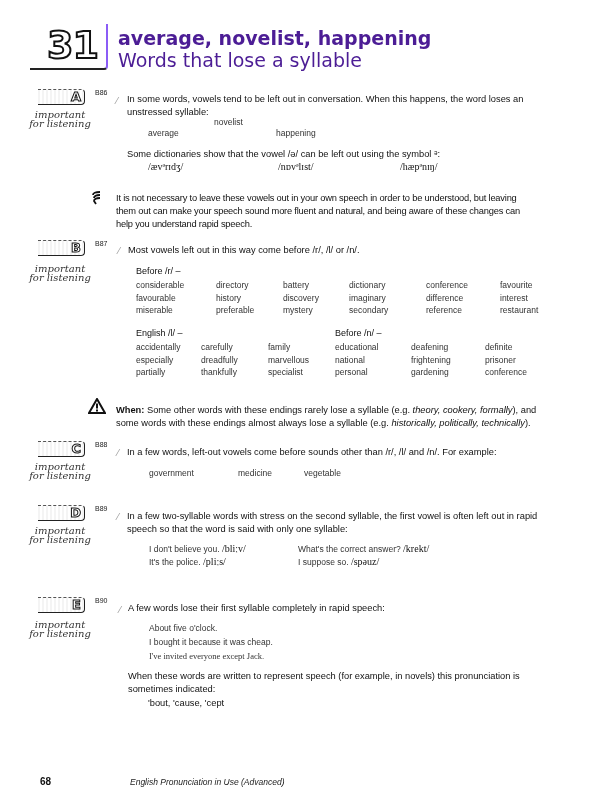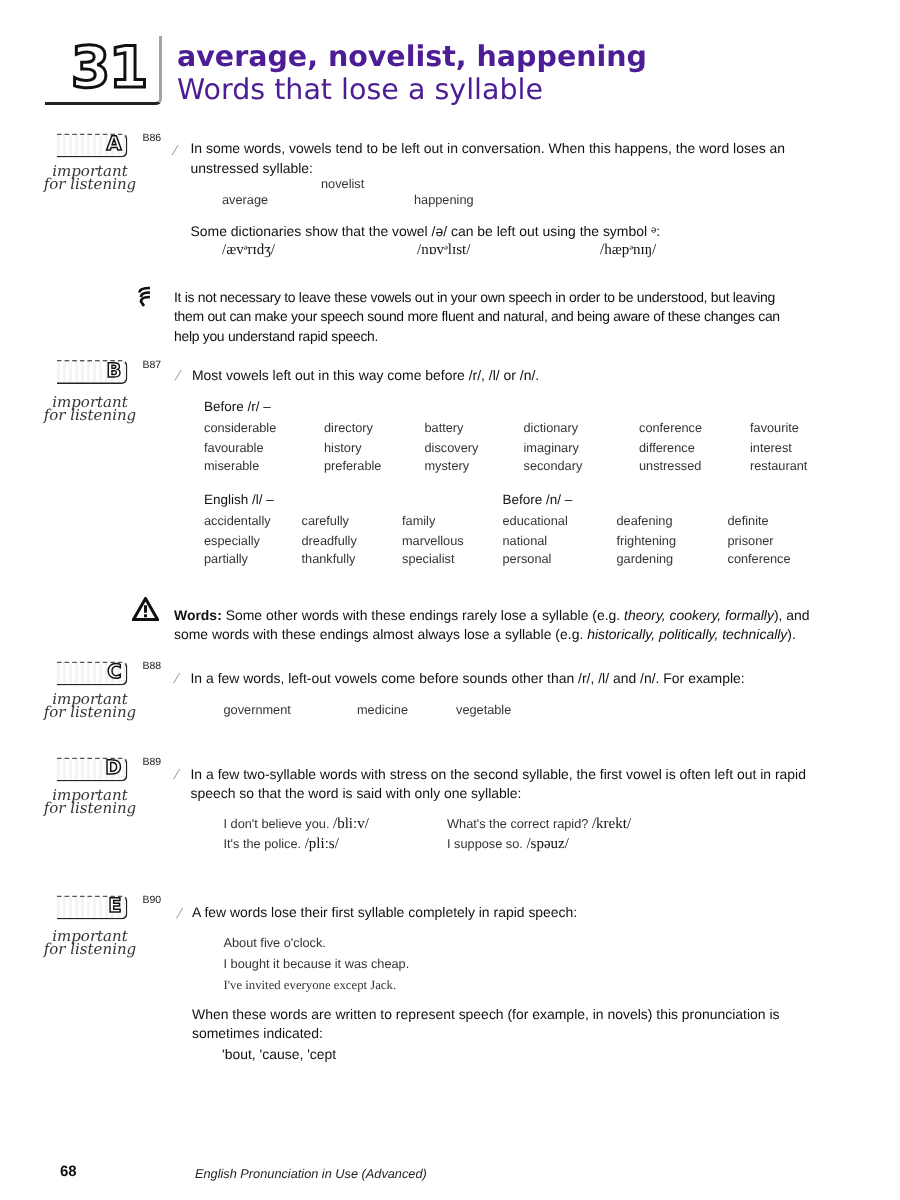--- a/index.html
+++ b/index.html
@@ -3,21 +3,21 @@
 <meta charset="utf-8">
 <style>
   html, body { margin: 0; padding: 0; }
   body {
     width: 600px; height: 800px; background: #ffffff; position: relative; overflow: hidden;
     font-family: "DejaVu Sans", sans-serif; color: #111;
   }
   .abs { position: absolute; }
   .unit-box {
     left: 30px; top: 24px; width: 76px; height: 44px;
-    border-right: 2px solid #a3a3a3; border-bottom: 2px solid #222;
+    border-right: 2px solid #8b5cf6; border-bottom: 2px solid #222;
     border-bottom-right-radius: 4px;
   }
   .unit-num {
     right: 8px; top: 1px; font-family: "DejaVu Sans", sans-serif; font-weight: bold;
     font-size: 38px; line-height: 40px; color: #fff;
     -webkit-text-stroke: 2px #111; letter-spacing: -1px;
   }
   .title1, .title2 {
     left: 118px; font-family: "DejaVu Sans", sans-serif; font-size: 19px; line-height: 22px; color: #4c1d95;
   }
@@ -128,21 +128,21 @@
     <td>discovery</td>
     <td>imaginary</td>
     <td>difference</td>
     <td>interest</td>
   </tr>
   <tr>
     <td>miserable</td>
     <td>preferable</td>
     <td>mystery</td>
     <td>secondary</td>
-    <td>unstressed</td>
+    <td>reference</td>
     <td>restaurant</td>
   </tr>
 </tbody>
   </table>
 
 <div class="abs heading-small" style="left:136px; top:328px;">English /l/ –</div>
 <table class="abs words" style="left:136px; top:341px;">
   <colgroup>
       <col style="width:65px">
       <col style="width:67px">
@@ -194,21 +194,21 @@
   </table>
 
 <div class="abs" style="left:88px; top:398px; width:18px; height:16px;">
   <svg width="18" height="16" viewBox="0 0 18 16">
     <path d="M9 1 L17 15 L1 15 Z" fill="none" stroke="#111" stroke-width="2"></path>
     <rect x="8" y="5.5" width="2" height="5" fill="#111"></rect>
     <rect x="8" y="11.5" width="2" height="2" fill="#111"></rect>
   </svg>
 </div>
 <div class="abs para" style="left:116px; top:404px; width:470px;">
-  <div><b>Words:</b><span> Some other words with these endings rarely lose a syllable (e.g. </span><span class="ital">theory, cookery, formally</span><span>), and</span></div>
+  <div><b>When:</b><span> Some other words with these endings rarely lose a syllable (e.g. </span><span class="ital">theory, cookery, formally</span><span>), and</span></div>
   <div><span>some words with these endings almost always lose a syllable (e.g. </span><span class="ital">historically, politically, technically</span><span>).</span></div>
 </div>
 
 <div class="abs sec-tab" style="top:441px;">
   <span class="abs sec-letter">C</span>
 </div>
 <div class="abs sec-code" style="top:441px;">B88</div>
 <div class="abs hand-note" style="top:462px;">
   <div>important</div>
   <div>for listening</div>
@@ -232,21 +232,21 @@
   <div>In a few two-syllable words with stress on the second syllable, the first vowel is often left out in rapid</div>
   <div>speech so that the word is said with only one syllable:</div>
 </div>
 <div class="abs word" style="left:149px; top:543px;">
   <span>I don't believe you.</span> <span class="phon">/bliːv/</span>
 </div>
 <div class="abs word" style="left:149px; top:556px;">
   <span>It's the police.</span> <span class="phon">/pliːs/</span>
 </div>
 <div class="abs word" style="left:298px; top:543px;">
-  <span>What's the correct rapid?</span> <span class="phon">/krekt/</span>
+  <span>What's the correct answer?</span> <span class="phon">/krekt/</span>
 </div>
 <div class="abs word" style="left:298px; top:556px;">
   <span>I suppose so.</span> <span class="phon">/spəuz/</span>
 </div>
 
 <div class="abs sec-tab" style="top:597px;">
   <span class="abs sec-letter">E</span>
 </div>
 <div class="abs sec-code" style="top:597px;">B90</div>
 <div class="abs hand-note" style="top:620px;">

